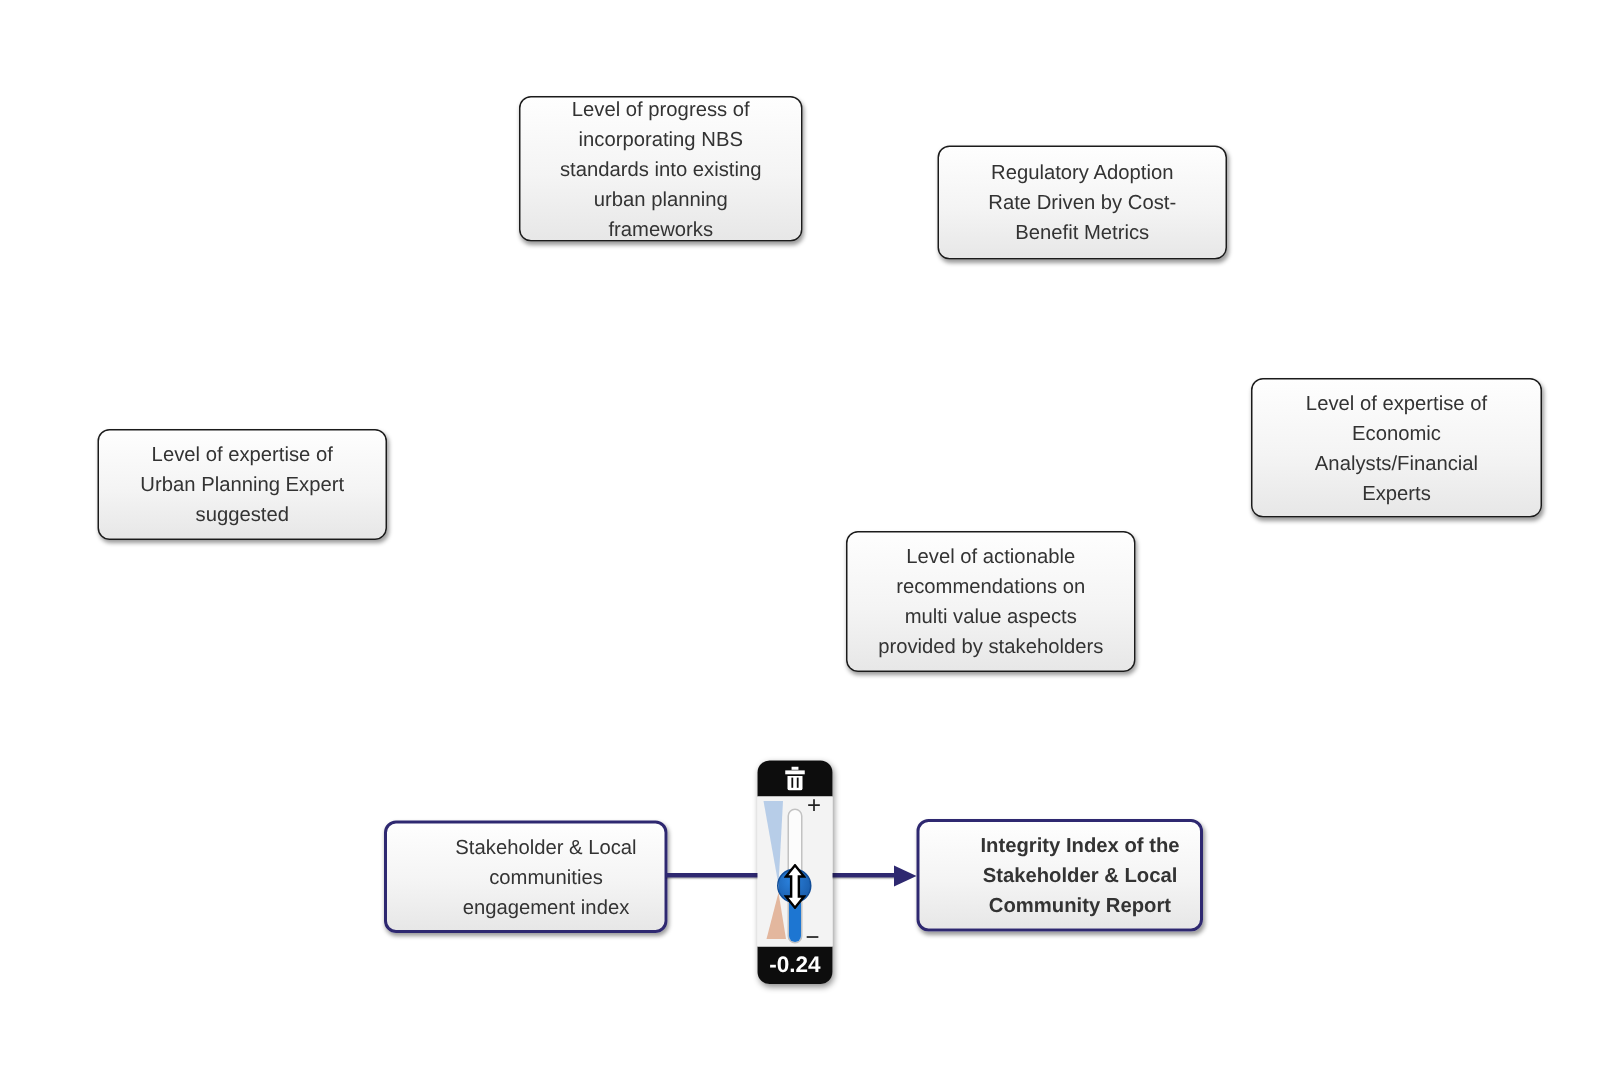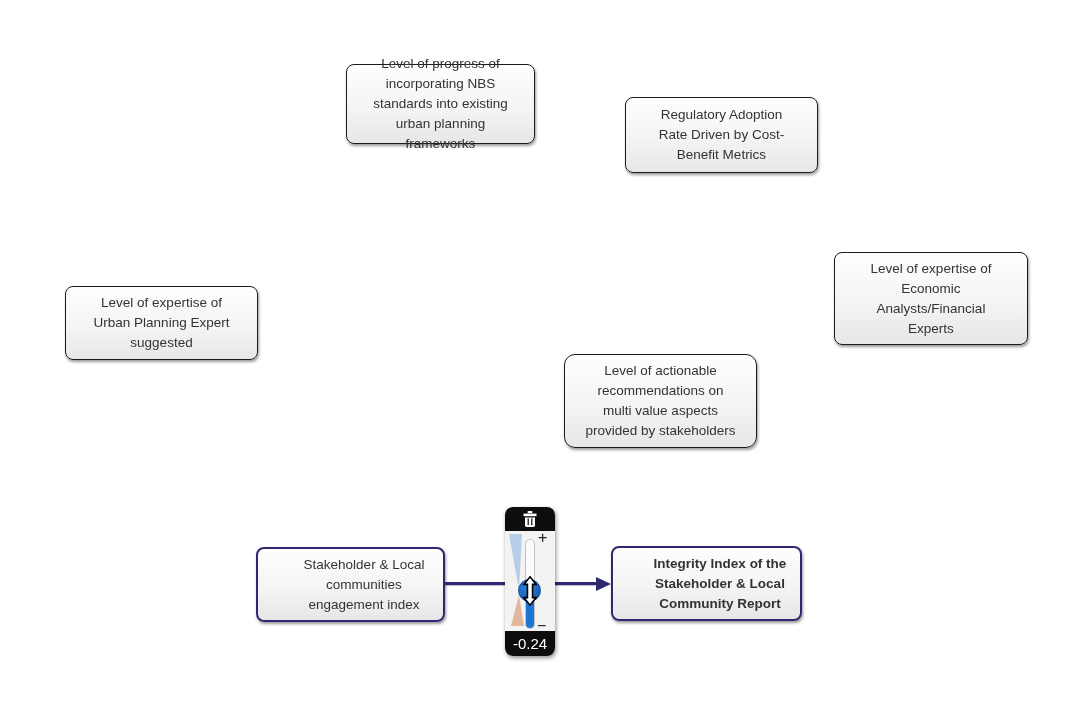--- a/index.html
+++ b/index.html
@@ -26,25 +26,25 @@
     border-radius: 8px;
     box-shadow: 1px 2px 3px rgba(0,0,0,0.40);
     color: #333333;
     font-size: 13.5px;
     line-height: 20px;
     cursor: default;
   }
   .node.selected { border: 2.5px solid #2e2870; padding-left: 27px; }
   .node .lbl { display: block; white-space: pre-line; padding: 0 6px; }
 
-  #node-0 { left: 346px; top: 64px;  width: 189px; height: 80px; }
+  #node-0 { left: 346px; top: 64px;  width: 189px; height: 97px; }
   #node-1 { left: 625px; top: 97px;  width: 193px; height: 76px; }
   #node-2 { left: 834px; top: 252px; width: 194px; height: 93px; }
   #node-3 { left: 65px;  top: 286px; width: 193px; height: 74px; }
-  #node-4 { left: 564px; top: 354px; width: 193px; height: 94px; border-radius: 11px; }
+  #node-4 { left: 564px; top: 354px; width: 193px; height: 94px; }
   #node-5 { left: 256px; top: 547px; width: 189px; height: 75px; }
   #node-6 { left: 611px; top: 546px; width: 191px; height: 75px; font-weight: bold; }
 
   
   .edge-line {
     position: absolute;
     left: 444px; top: 582px;
     width: 154px; height: 3px;
     background: #2e2870;
     box-shadow: 0 1px 1px rgba(0,0,0,0.25);
@@ -121,20 +121,21 @@
     position: absolute; left: 50%; top: -4px;
     transform: translateX(-50%);
   }
   .we-footer {
     height: 25px;
     background: #0d0d0d;
     border-radius: 0 0 8px 8px;
     display: flex; align-items: center; justify-content: center;
     color: #ffffff;
     font-size: 15px;
+    font-weight: bold;
   }
 </style>
 </head>
 <body>
 
 <div class="canvas">
 
   <div class="node" id="node-0">
     <span class="lbl">Level of progress of
 incorporating NBS

